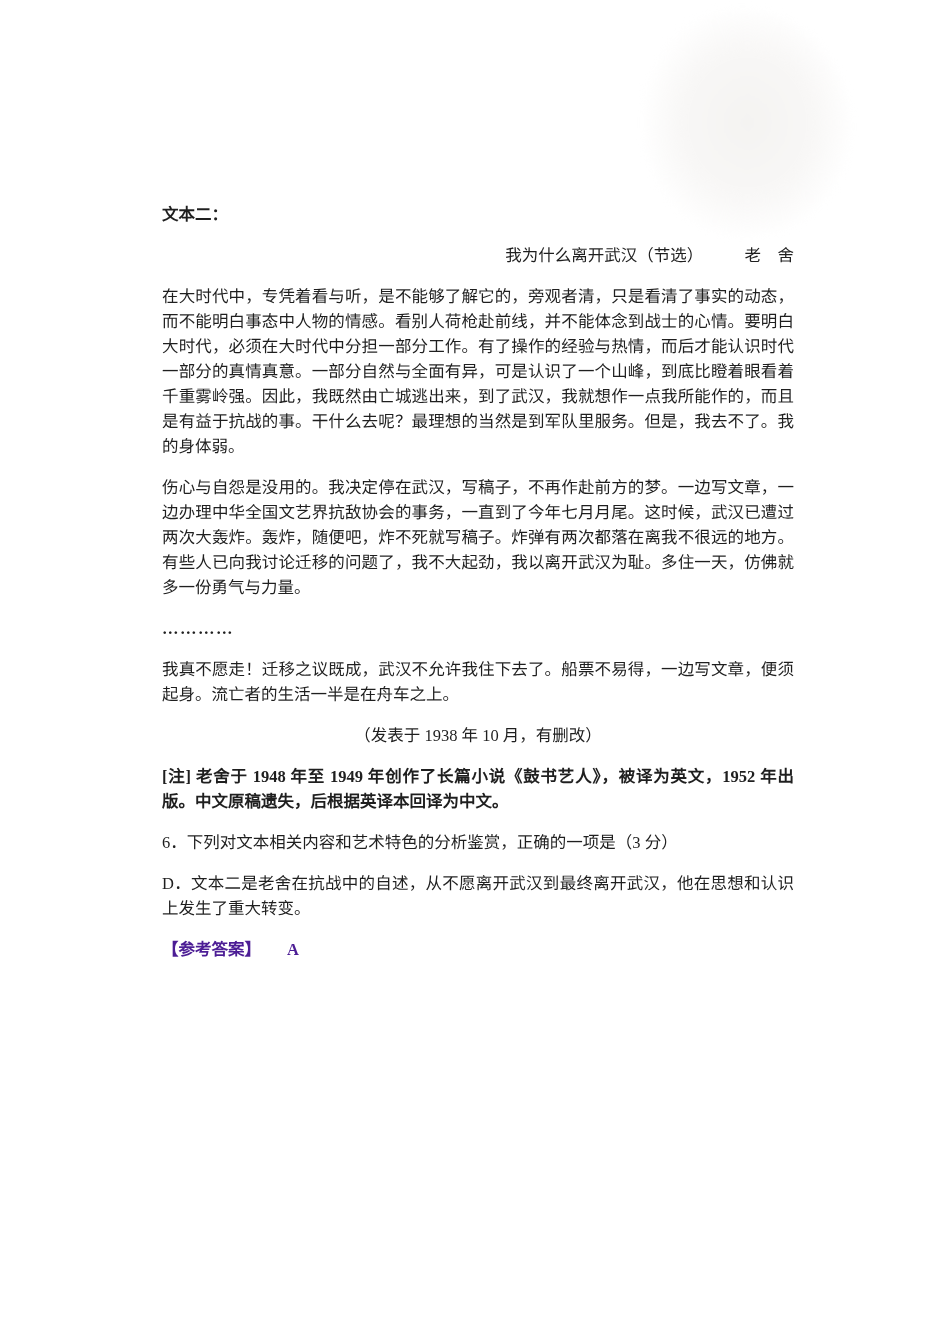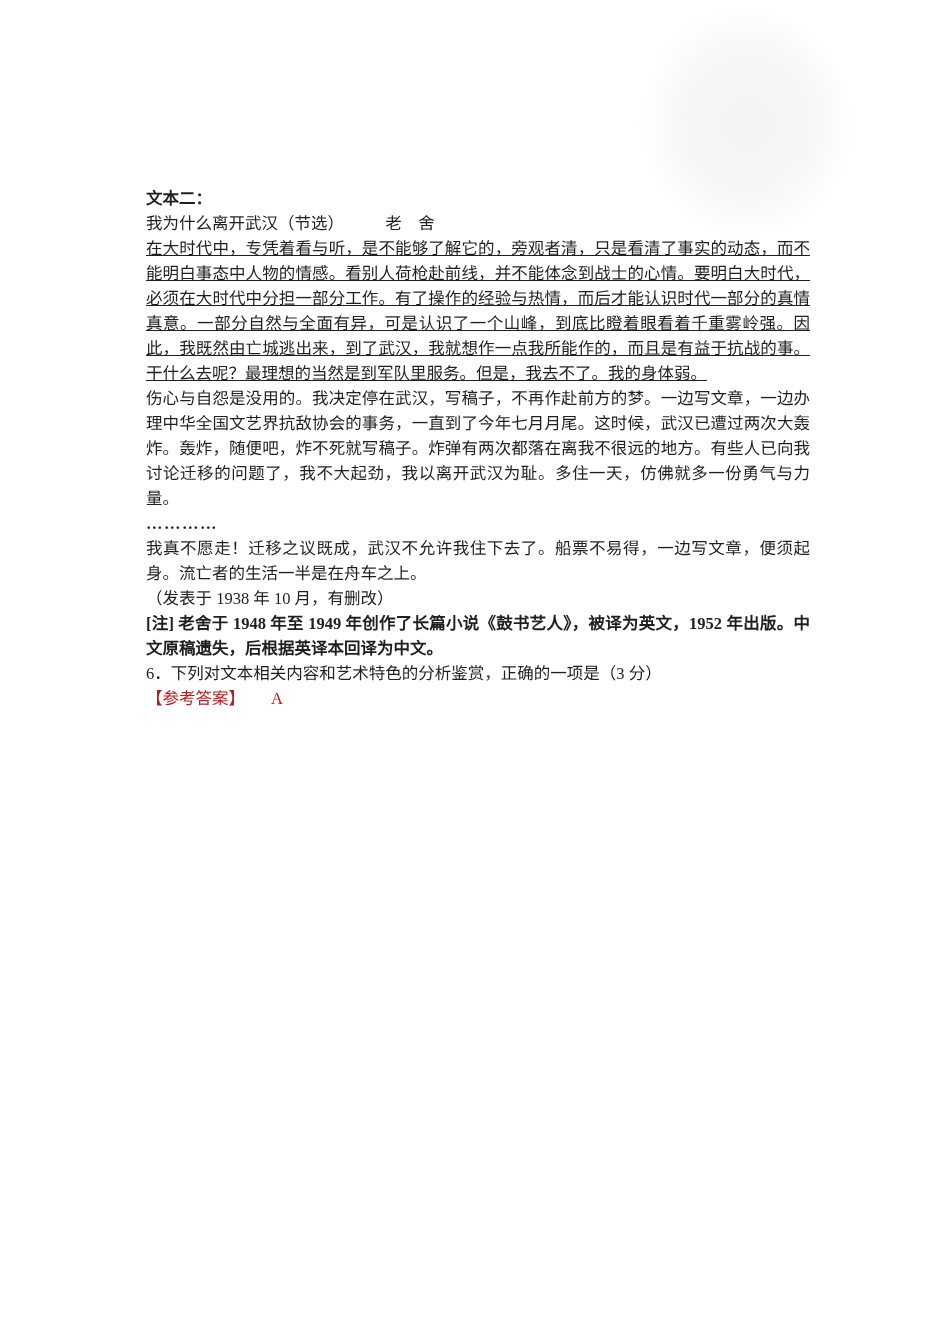--- a/index.html
+++ b/index.html
@@ -31,49 +31,49 @@
     position: absolute;
     left: 146px;
     top: 186px;
     width: 664px;
     font-size: 16.5px;
     line-height: 25px;
     color: #1f1f1f;
     text-align: justify;
   }
   .content p, .content div {
-    margin: 0;
+    margin: 16px;
     white-space: pre-wrap;
   }
   .section-label {
     font-weight: bold;
   }
   .title {
-    text-align: left;
+    text-align: right;
     margin-top: 6px;
   }
-  .para-1 { margin-top: 6px; text-decoration: underline; }
+  .para-1 { margin-top: 6px; }
   .para-2 { margin-top: 27px; }
   .ellipsis-line {
     margin-top: 20px;
     font-weight: bold;
     letter-spacing: 1.5px;
   }
   .para-3 { margin-top: 27px; }
   .attribution {
     margin-top: 23px;
-    text-align: left;
+    text-align: center;
   }
   .note { margin-top: 0; font-weight: bold; }
   .question-stem { margin-top: 16px; }
   .option { margin-top: 3px; }
   .answer-line {
     margin-top: 16px;
-    color: #b91c1c;
-    font-weight: normal;
+    color: #4c1d95;
+    font-weight: bold;
   }
   .answer-value {
     margin-left: 26px;
   }
 </style>
 </head>
 <body>
 
 <div class="page">
   <div class="blob"></div>
@@ -93,16 +93,17 @@
 
     <p class="attribution">（发表于 1938 年 10 月，有删改）</p>
 
     <p class="note">[注] 老舍于 1948 年至 1949 年创作了长篇小说《鼓书艺人》，被译为英文，1952 年出版。中文原稿遗失，后根据英译本回译为中文。</p>
 
     <p class="question-stem">6．下列对文本相关内容和艺术特色的分析鉴赏，正确的一项是（3 分）</p>
 
 
 
 
+    <p class="option">D．文本二是老舍在抗战中的自述，从不愿离开武汉到最终离开武汉，他在思想和认识上发生了重大转变。</p>
 
     <p class="answer-line"><span>【参考答案】</span><span class="answer-value">A</span></p>
   </div>
 </div>
 
 </body></html>

